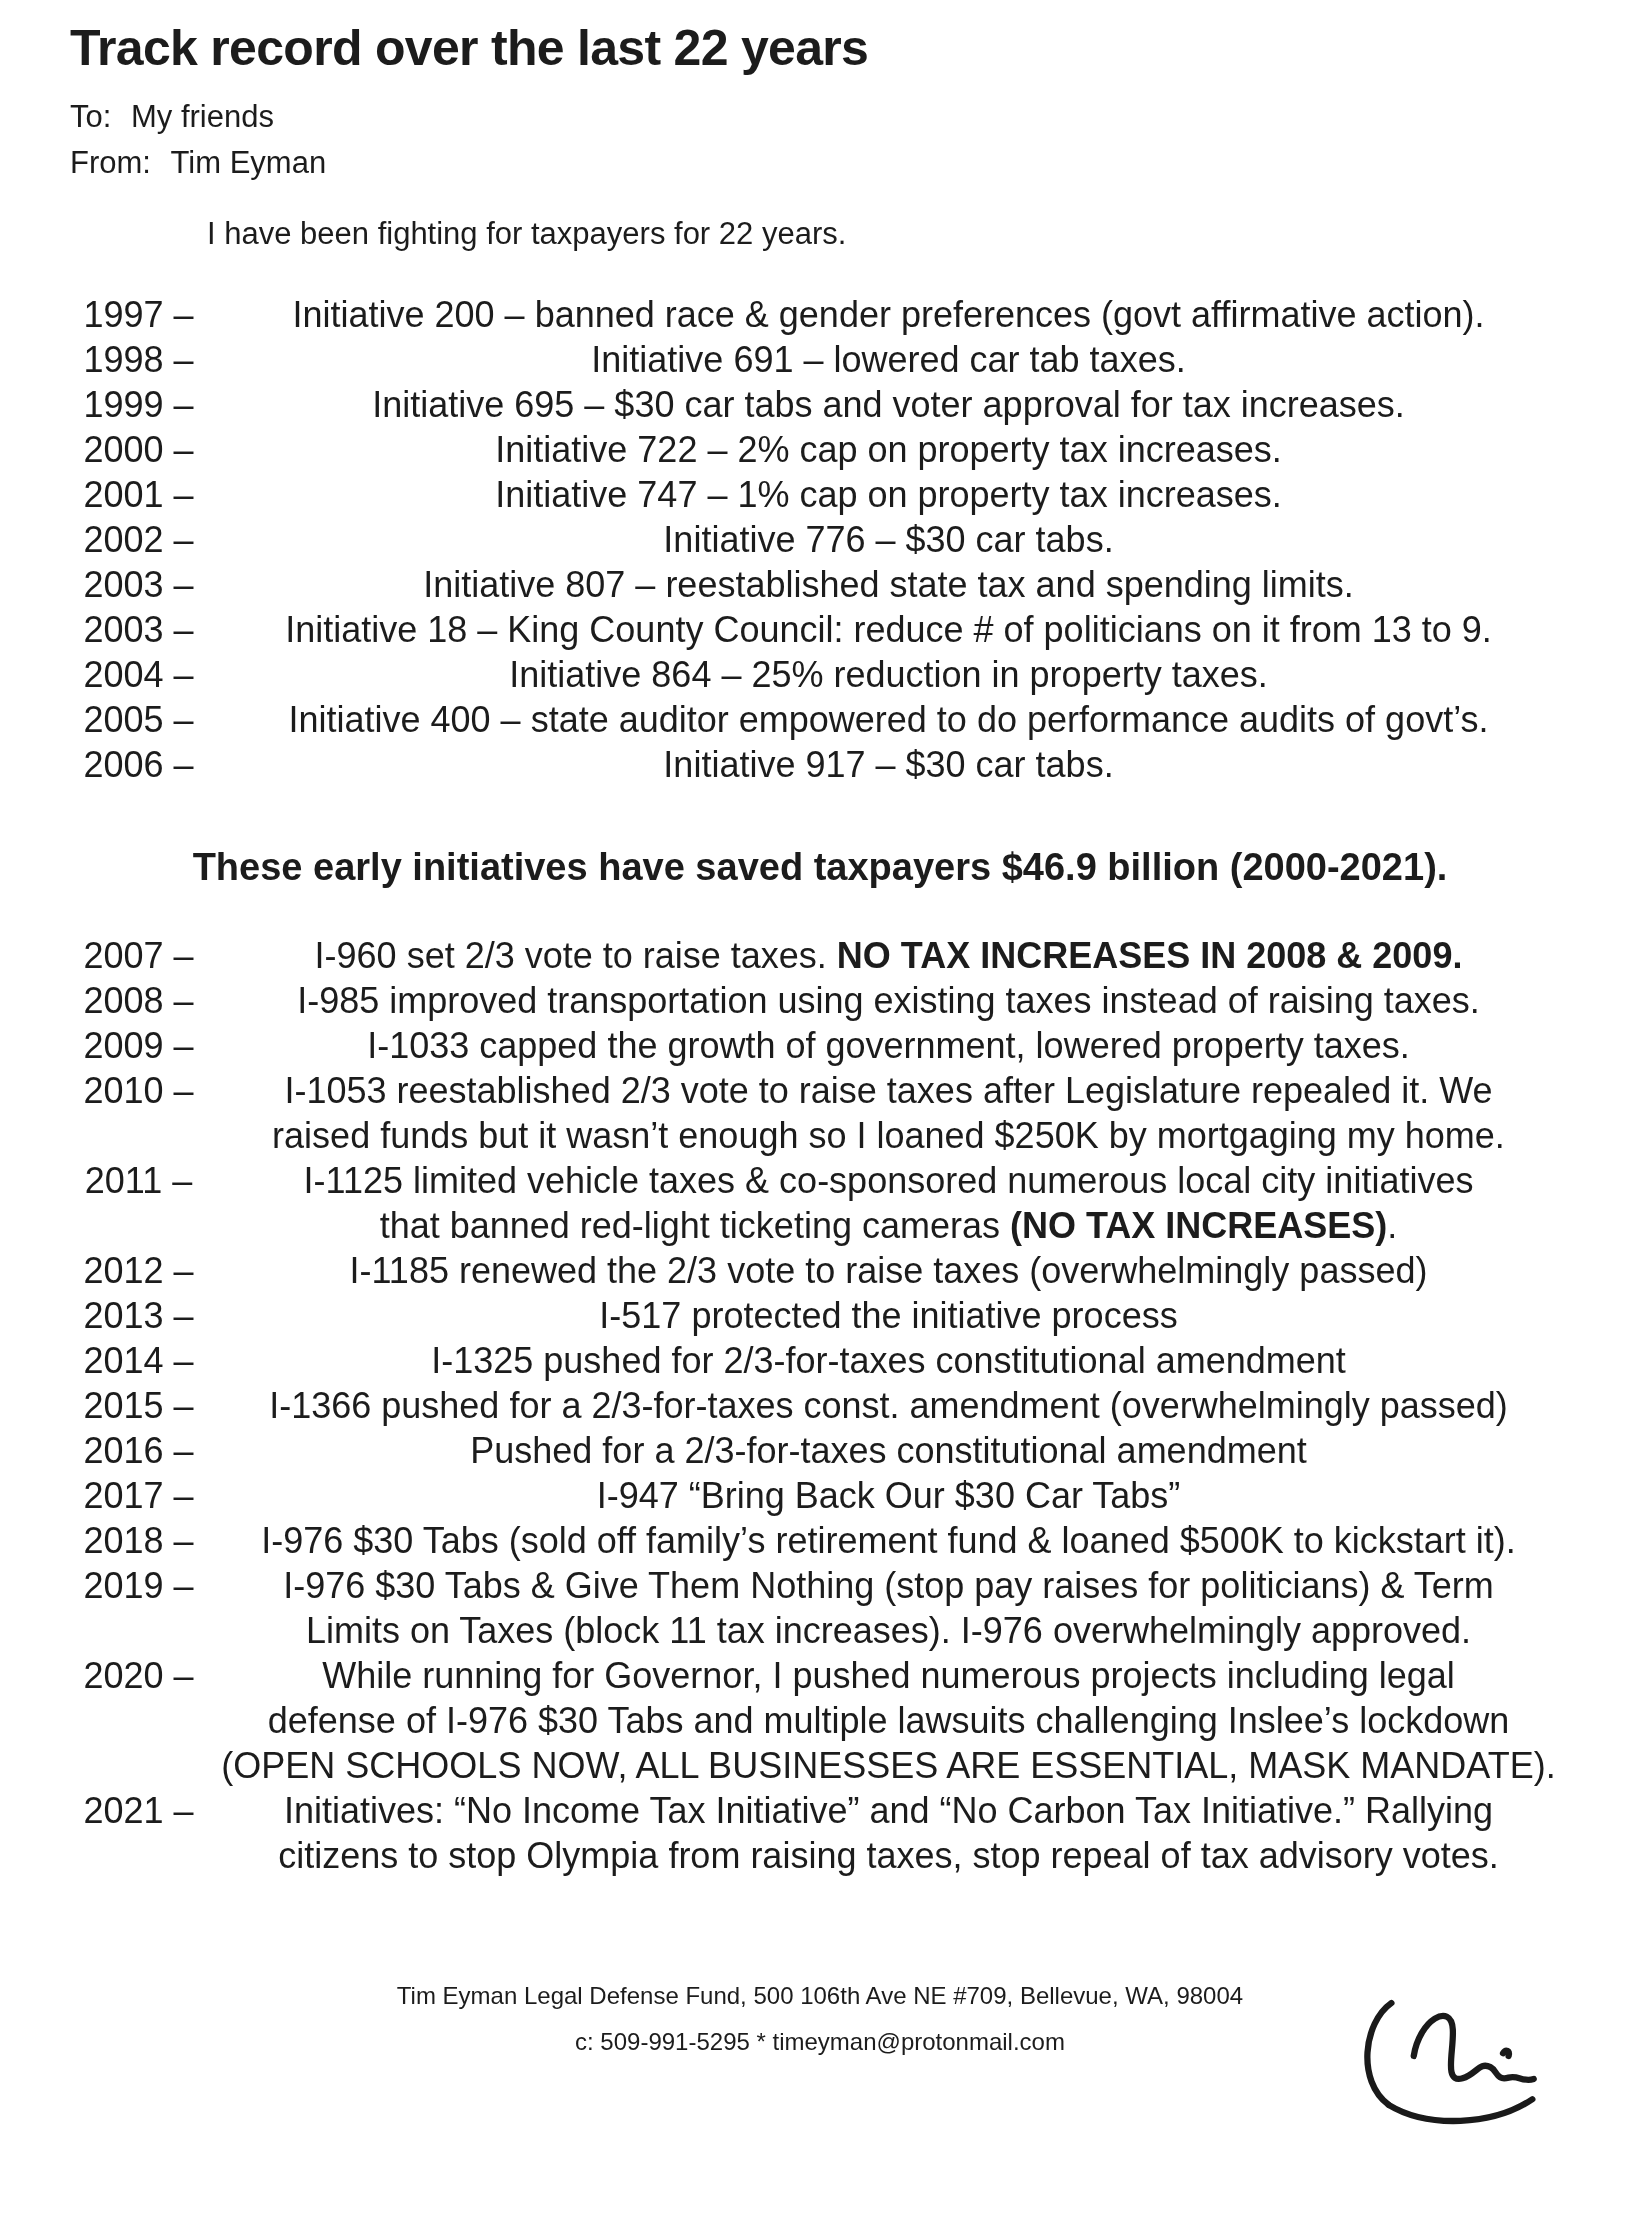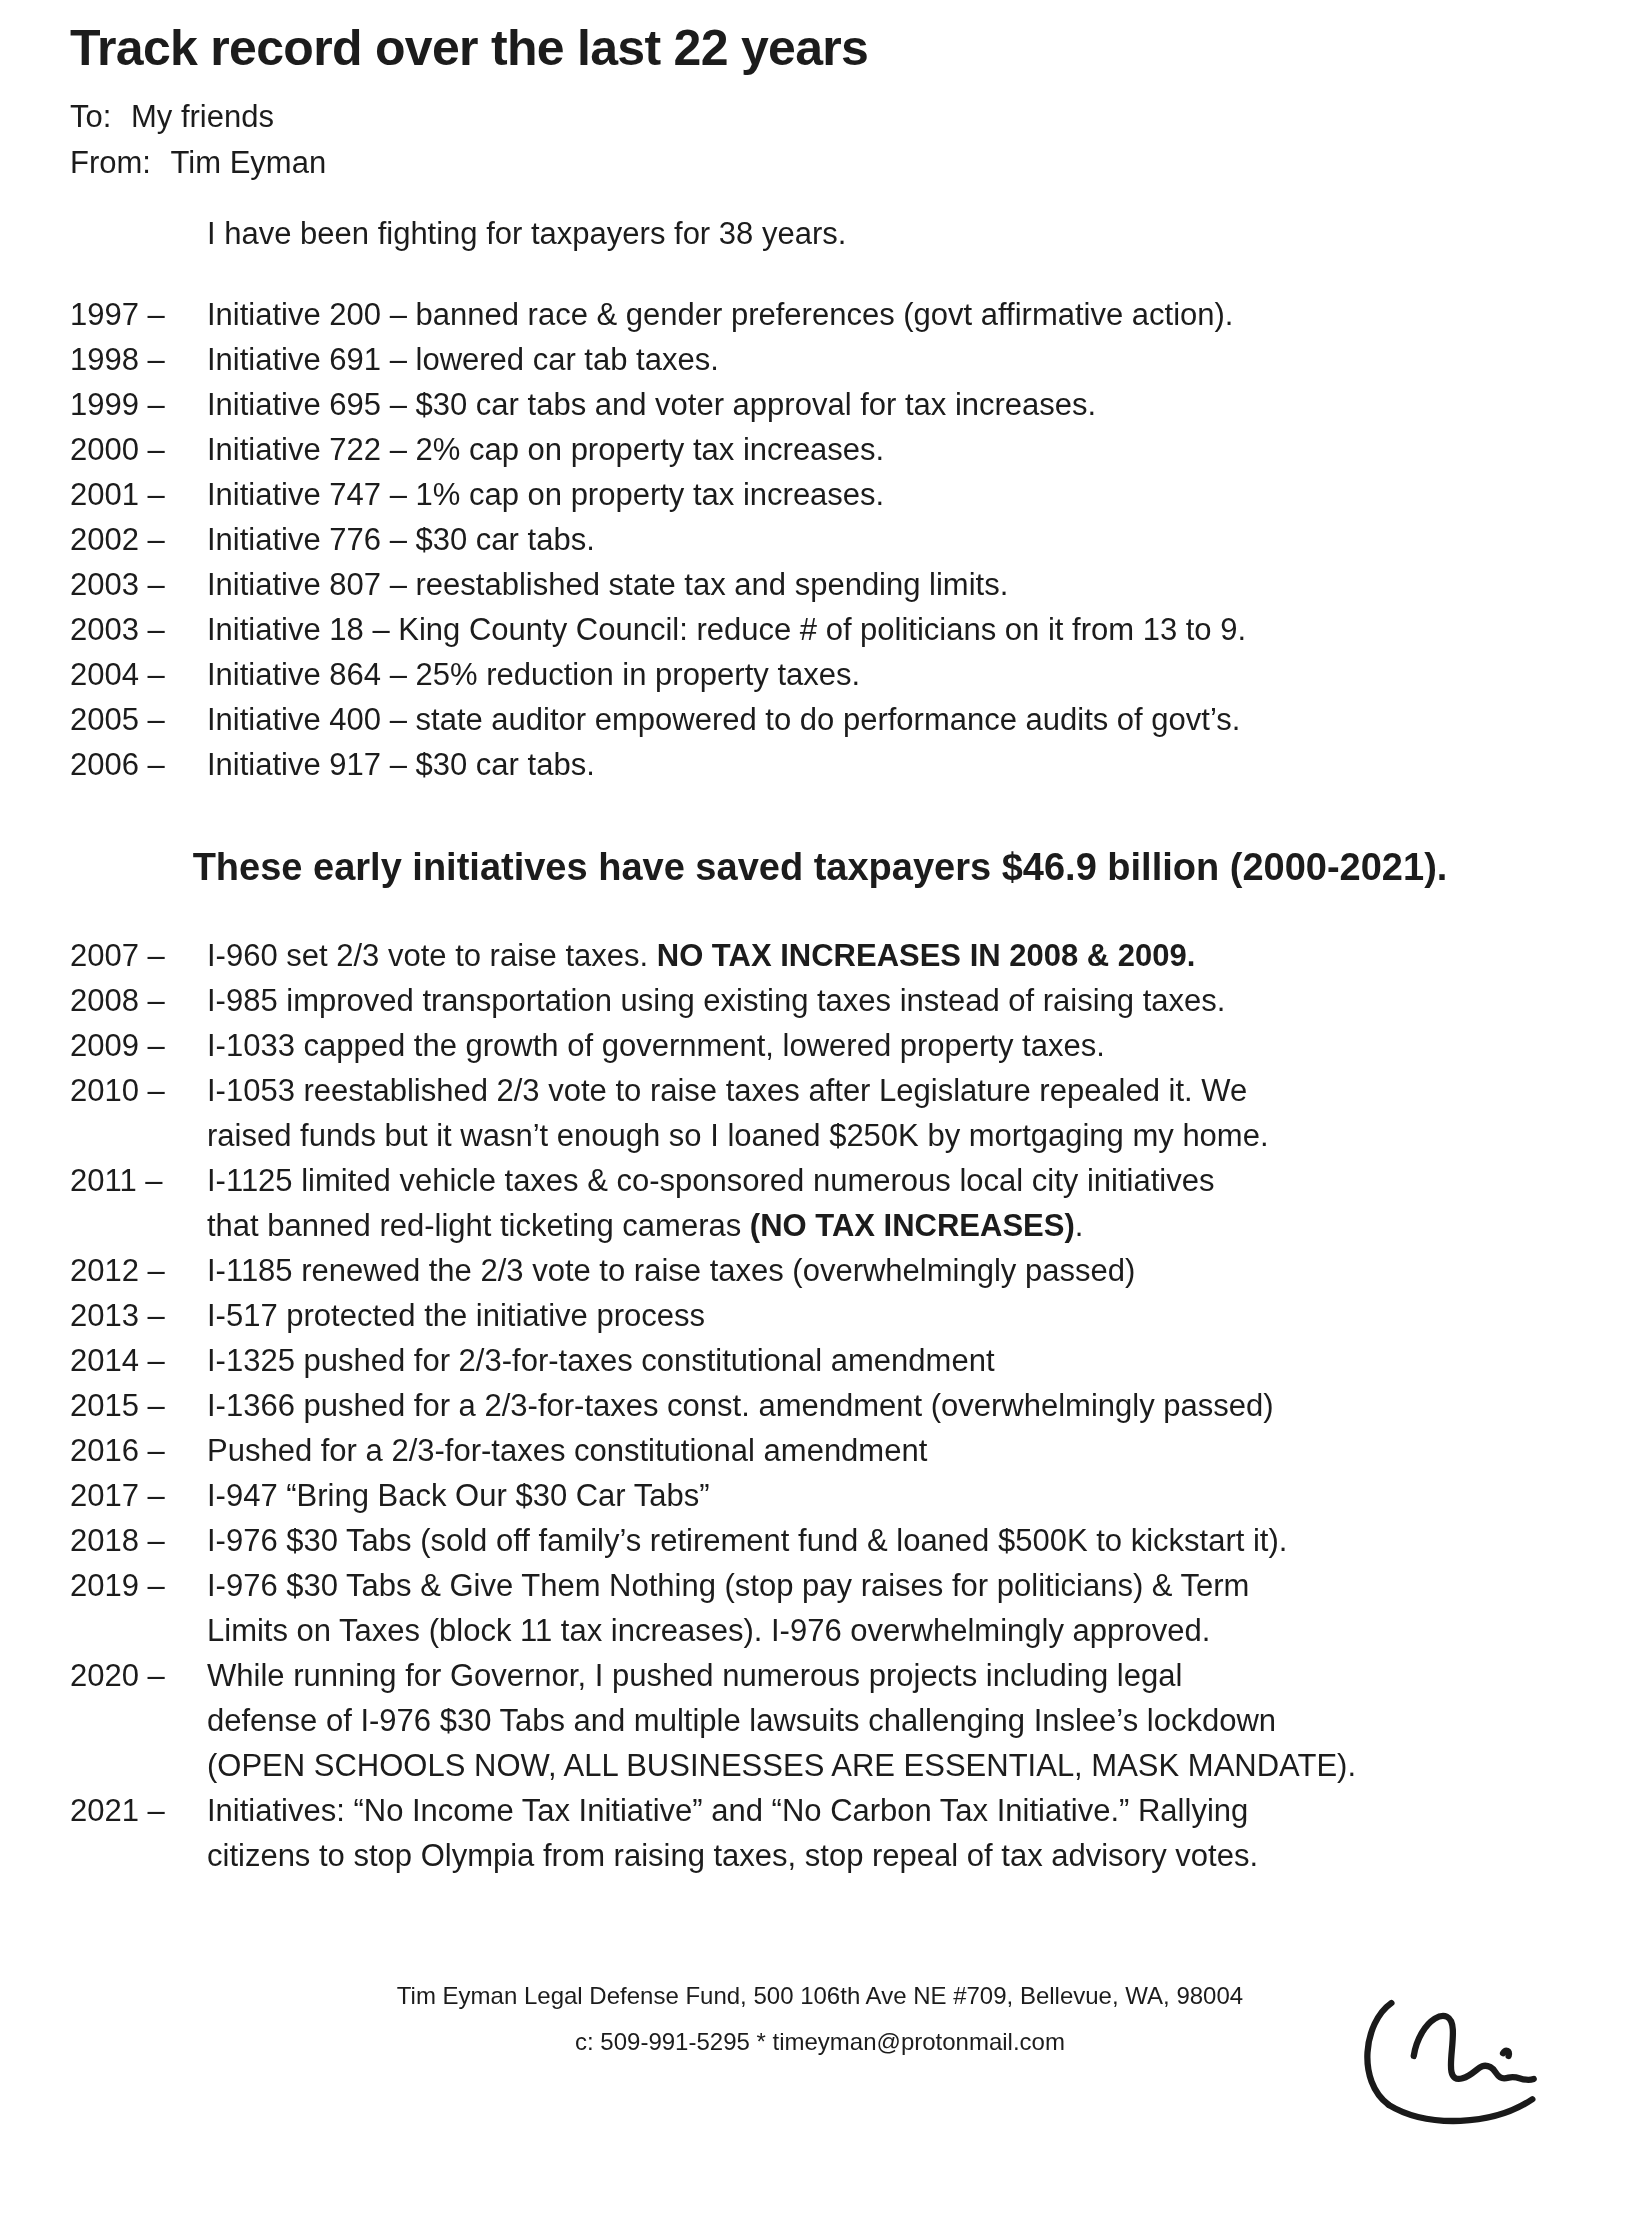--- a/index.html
+++ b/index.html
@@ -31,22 +31,23 @@
   .intro {
     margin-top: 25px;
     margin-left: 137px;
     font-size: 31px;
     line-height: 45px;
   }
   .list { margin-top: 36px; }
   .list.later { margin-top: 41px; }
   .entry {
     display: flex;
-    font-size: 31px;
+    font-size: 36px;
     line-height: 45px;
+    text-align: center;
   }
   .entry .prefix { flex: 0 0 137px; }
   .entry .body { flex: 1; white-space: pre-wrap; }
   .entry strong, .closing strong { font-weight: 700; }
   .callout {
     margin-top: 56px;
     text-align: center;
     font-size: 38px;
     font-weight: 700;
     line-height: 49px;
@@ -77,21 +78,21 @@
 
 <div class="page">
 
   <h1 class="title">Track record over the last 22 years</h1>
 
   <div class="meta">
     <div class="meta-row"><span class="meta-label">To:</span><span>My friends</span></div>
     <div class="meta-row"><span class="meta-label">From:</span><span>Tim Eyman</span></div>
   </div>
 
-  <div class="intro">I have been fighting for taxpayers for 38 years.</div>
+  <div class="intro">I have been fighting for taxpayers for 22 years.</div>
 
   <div class="list early">
     <div class="entry">
         <span class="prefix">1997 –</span>
         <span class="body">Initiative 200 – banned race &amp; gender preferences (govt affirmative action).</span>
       </div>
     <div class="entry">
         <span class="prefix">1998 –</span>
         <span class="body">Initiative 691 – lowered car tab taxes.</span>
       </div>

